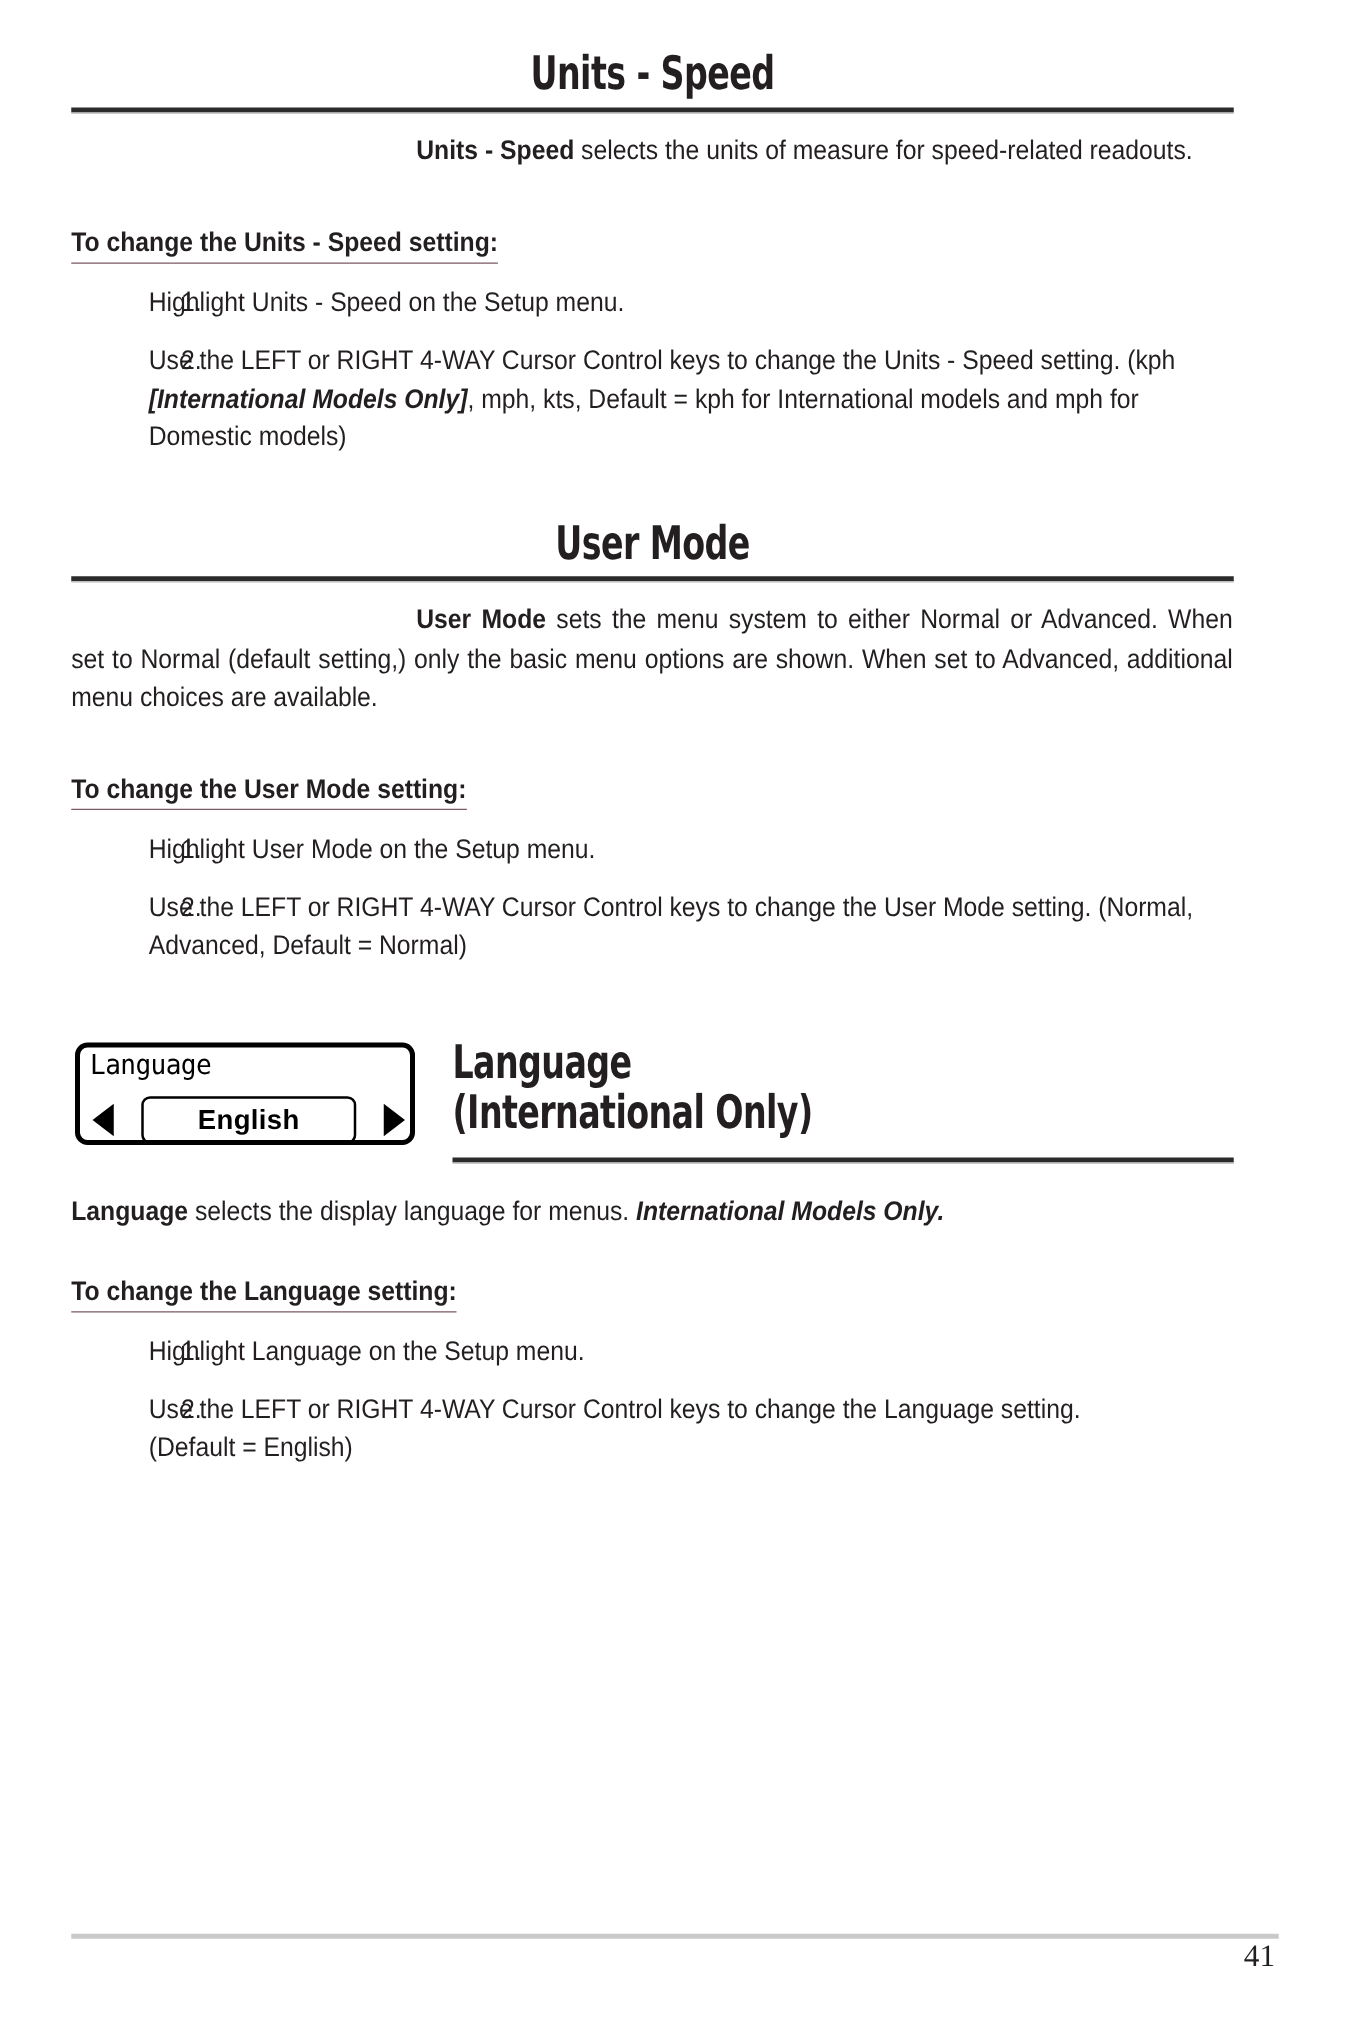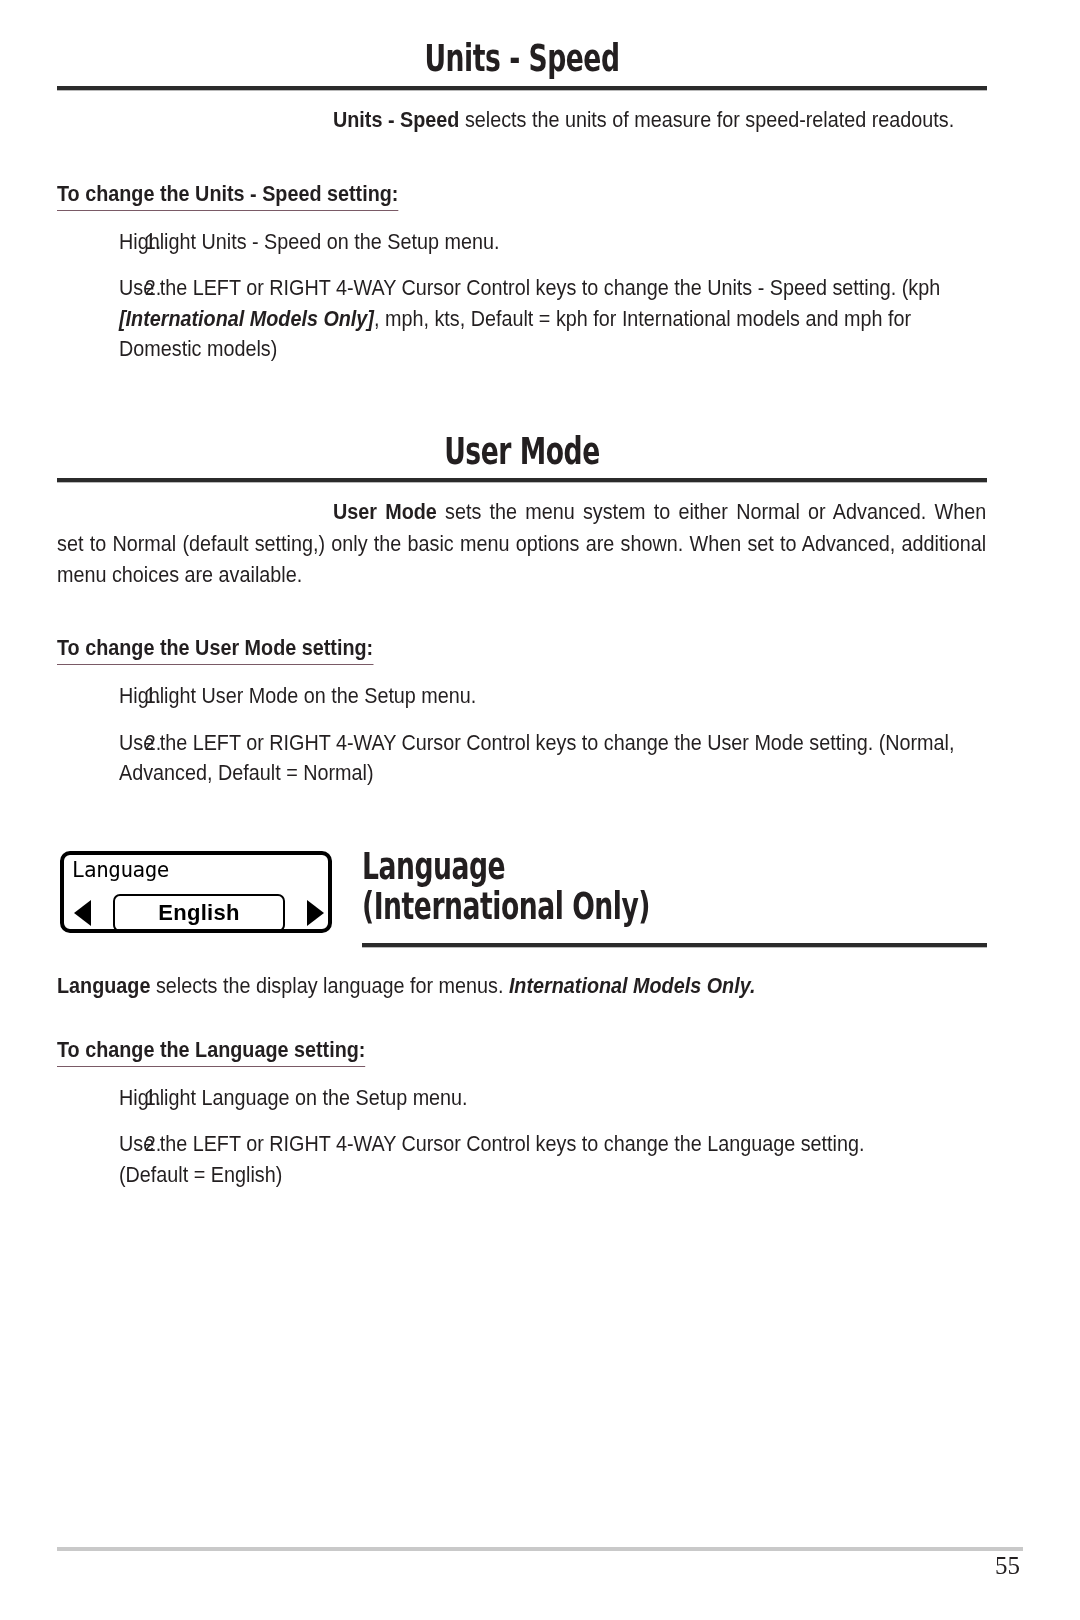--- a/index.html
+++ b/index.html
@@ -257,21 +257,21 @@
         </li>
         <li>
           <div class="stepwrap">
             <span class="num">2.</span>
             <span>Use the LEFT or RIGHT 4-WAY Cursor Control keys to change the Units - Speed setting. (kph </span><span class="bi">[International Models Only]</span><span>, mph, kts, Default = kph for International models and mph for Domestic models)</span>
           </div>
         </li>
       </ol>
     </div>
 
-    <div style="margin-top:68px">
+    <div style="margin-top:51px">
       <div class="sec-title">User Mode</div>
       <hr class="rule">
 
       <p class="body intro"><b class="t">User Mode</b><span> sets the menu system to either Normal or Advanced. When set to Normal (default setting,) only the basic menu options are shown.  When set to Advanced, additional menu choices are available.</span></p>
 
       <div class="subhead">To change the User Mode setting:</div>
 
       <ol class="steps">
         <li>
           <div class="stepwrap">
@@ -324,14 +324,14 @@
             <span class="just" style="display:block;text-align:justify;text-align-last:left">Use the LEFT or RIGHT 4-WAY Cursor Control keys to change the Language setting.</span>
             <span style="display:block">(Default = English)</span>
           </div>
         </li>
       </ol>
     </div>
 
   </div>
 
   <hr class="footer-rule">
-  <div class="page-num">55</div>
+  <div class="page-num">41</div>
 </div>
 
 </body></html>

